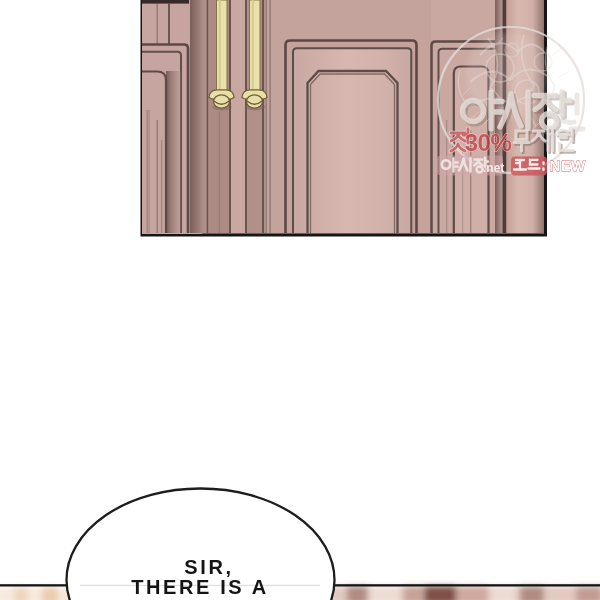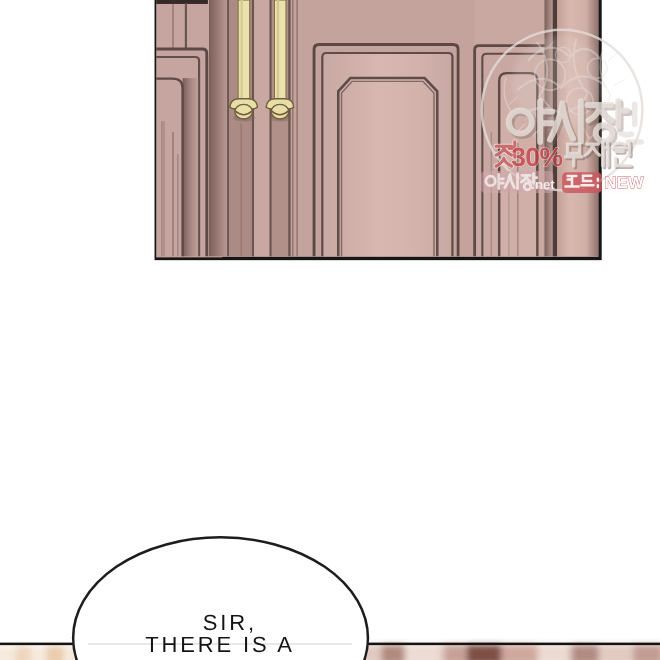--- a/index.html
+++ b/index.html
@@ -1,19 +1,19 @@
 <!DOCTYPE html>
 <html><head>
 <meta charset="utf-8">
 <style>
   html,body{margin:0;padding:0;width:600px;height:600px;background:#ffffff;overflow:hidden;}
   #stage{position:relative;width:600px;height:600px;font-family:"Liberation Sans",sans-serif;}
   svg{position:absolute;left:0;top:0;}
   .btxt{position:absolute;left:100px;top:558px;width:200px;text-align:center;
-        font-weight:normal;font-size:20px;line-height:19.5px;letter-spacing:2.6px;color:#141414;}
+        font-weight:bold;font-size:20px;line-height:19.5px;letter-spacing:2.6px;color:#141414;}
   .btxt .s1{position:relative;left:9px;}
 </style>
 </head>
 <body>
 <div id="stage">
 <svg width="600" height="600" viewBox="0 0 600 600">
   <defs>
     <linearGradient id="pilsh" x1="0" y1="0" x2="1" y2="0">
       <stop offset="0" stop-color="#7a5f5a"></stop>
           <stop offset="1" stop-color="#bf9d97"></stop>

